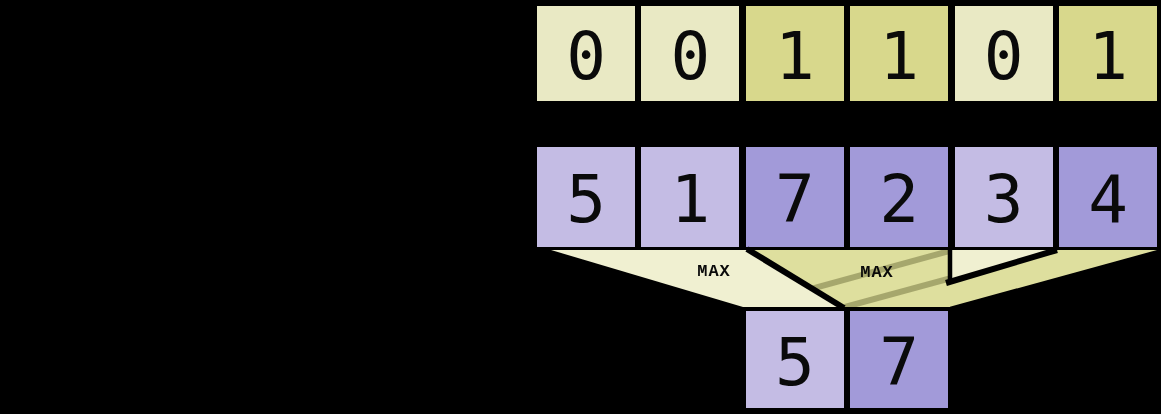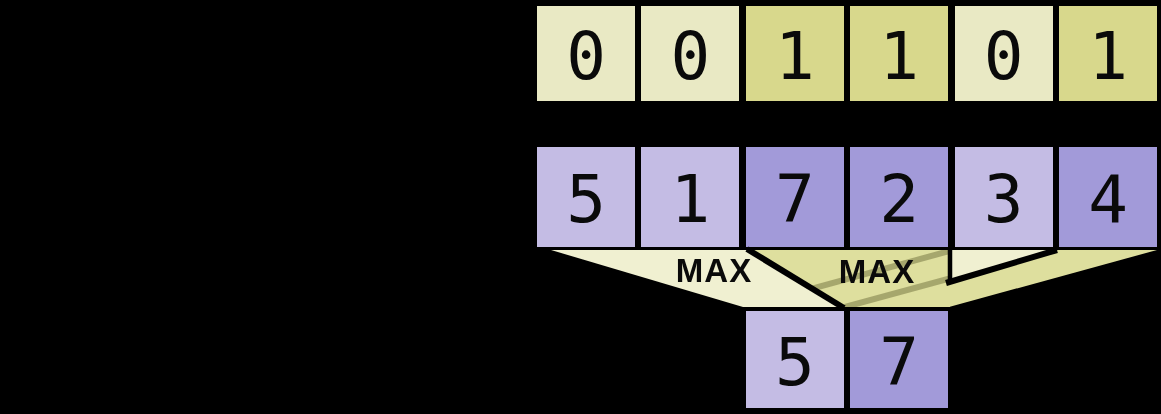--- a/index.html
+++ b/index.html
@@ -48,23 +48,23 @@
   .row-output .cell.dark  { background: var(--data-dark-fill); }
   .funnels {
     position: absolute;
     left: 0;
     top: 0;
     pointer-events: none;
   }
   .max-label {
     position: absolute;
     transform: translate(-50%, -50%);
-    font-family: Liberation Sans, sans-serif;
+    font-family: Liberation Mono, monospace;
     font-weight: 700;
-    font-size: 33px;
+    font-size: 17px;
     letter-spacing: 1px;
     color: var(--max-label-color, #0a0a0a);
     white-space: nowrap;
   }
   .max-label-left  { left: 714px; top: 271px; }
   .max-label-right { left: 877px; top: 272px; }
 </style>
 </head>
 <body>
 

